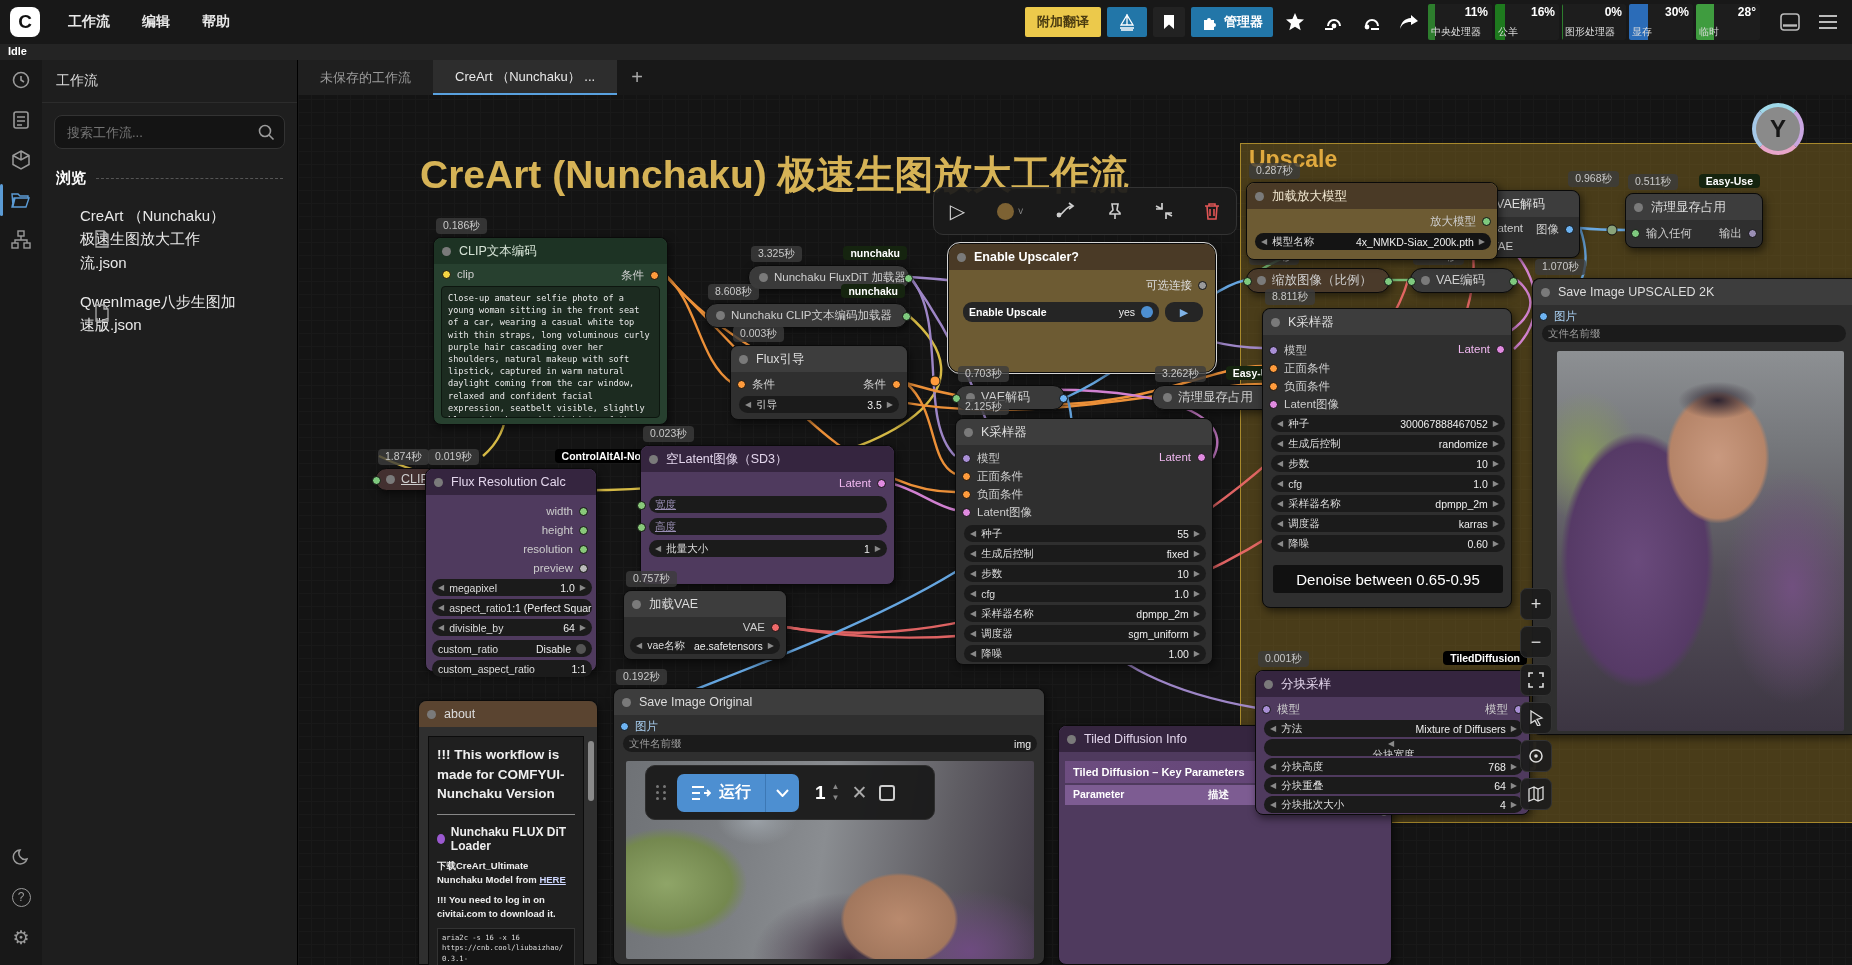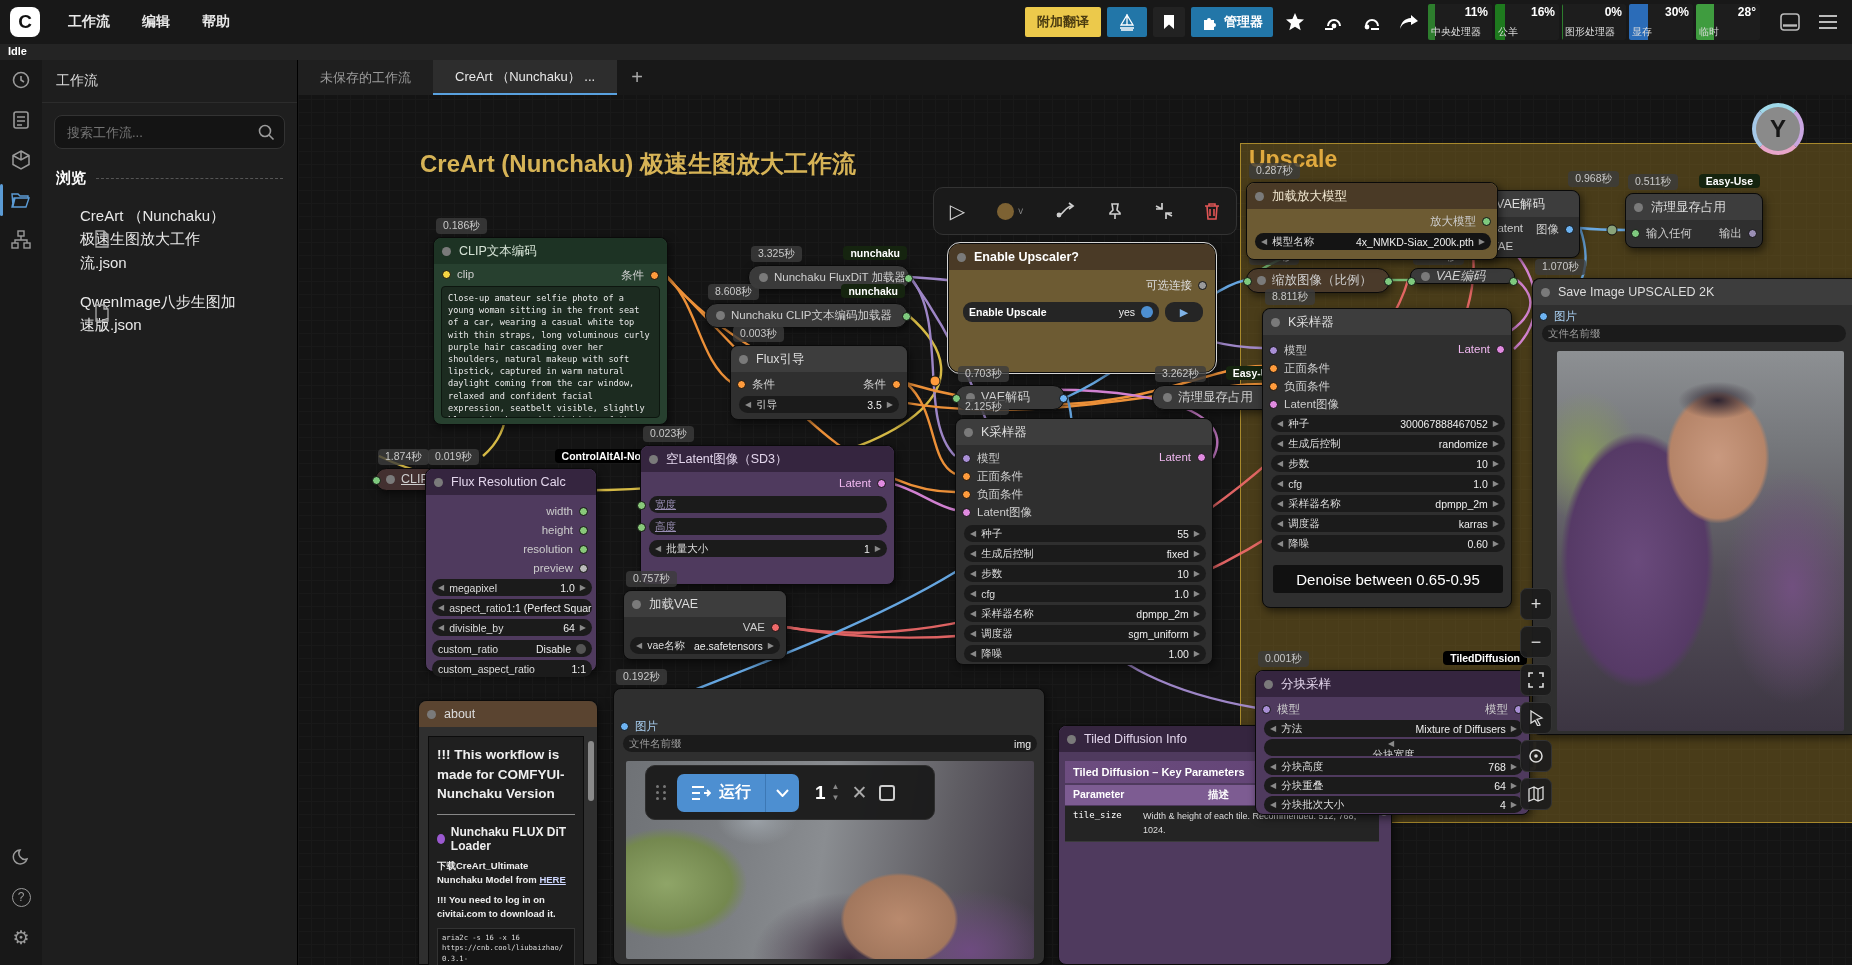--- a/index.html
+++ b/index.html
@@ -38,21 +38,21 @@
   .file-item svg{position:absolute;left:52px;top:50%;transform:translateY(-50%);}
   .file-item .fname{padding-left:52px;width:160px;}
   
   #canvas{position:absolute;left:298px;top:60px;width:1554px;height:905px;background-color:#141414;
     background-image:linear-gradient(#191919 1px,transparent 1px),linear-gradient(90deg,#191919 1px,transparent 1px),linear-gradient(#1f1f1f 1px,transparent 1px),linear-gradient(90deg,#1f1f1f 1px,transparent 1px);
     background-size:13px 13px,13px 13px,104px 104px,104px 104px;overflow:hidden;}
   #tabsrow{position:absolute;left:0;top:0;height:35px;width:1554px;background:#181818;display:flex;z-index:30;}
   .tab{height:35px;display:flex;align-items:center;padding:0 22px;font-size:13px;color:#9a9a9a;background:#1f1f1f;cursor:pointer;}
   .tab.active{background:#2d2d2d;color:#e8e8e8;border-bottom:2px solid #5aa2e0;}
   .tab-add{width:40px;display:flex;align-items:center;justify-content:center;color:#aaa;font-size:20px;cursor:pointer;}
-  #wf-title{position:absolute;left:122px;top:88px;font-size:24px;color:#d6b356;font-weight:bold;z-index:2;white-space:nowrap;}
+  #wf-title{position:absolute;left:122px;top:88px;font-size:39px;color:#d6b356;font-weight:bold;z-index:2;white-space:nowrap;}
   #mirror-text{position:absolute;left:1120px;top:676px;font-size:30px;color:#d6b356;font-weight:bold;z-index:6;}
   
   .group{position:absolute;border:1px solid #a8892c;background:rgba(148,116,34,0.42);z-index:1;}
   .group-title{color:#e0a93e;font-size:23px;font-weight:bold;padding:2px 8px;}
   
   #wires{position:absolute;left:0;top:0;z-index:2;pointer-events:none;}
   
   .node{position:absolute;background:#2f2f2f;border:1px solid #0a0a0a;border-radius:8px;z-index:4;box-shadow:2px 3px 8px rgba(0,0,0,.55);font-size:12px;color:#ccc;}
   .nhead{height:26px;display:flex;align-items:center;background:#3d3d3d;border-radius:8px 8px 0 0;padding:0 8px;color:#ddd;font-size:12.5px;white-space:nowrap;overflow:hidden;}
   .hdot{width:9px;height:9px;border-radius:50%;background:#7a7a7a;margin-right:8px;flex:none;}
@@ -533,20 +533,24 @@
         <span class="d" style="background:#f06a6a"></span>
       </div>
     <div class="wg" style="left:6px;top:46px;width:150px;">
         <span>vae名称</span>
         <span class="wv">ae.safetensors</span>
       </div>
   </div>
 
   <div class="node" style="left:315px;top:628px;width:432px;height:277px;">
     <div class="nbadge">0.192秒</div>
+    <div class="nhead">
+        <span class="hdot"></span>
+        <span>Save Image Original</span>
+      </div>
     <div class="prow" style="left:6px;top:30px;">
         <span class="d" style="background:#6db3f2"></span>
         <span style="color:#a8cef0">图片</span>
       </div>
     <div class="wg noarr" style="left:9px;top:46px;width:414px;">
         <span style="color:#9a9a9a">文件名前缀</span>
         <span class="wv">img</span>
       </div>
     <div class="photo photo1" style="left:12px;top:72px;width:408px;height:198px;"></div>
   </div>
@@ -696,21 +700,21 @@
 
   <div class="logo-badge" style="left:1454px;top:43px;">Y</div>
 
   <div class="cnode" style="left:948px;top:208px;width:144px;height:25px;background:#4a3a2a;">
     <div class="nbadge">0.311秒</div>
     <span class="pd" style="left:-4px;top:8px;background:#7ec97e"></span>
     <span class="hdot"></span>
       <span>缩放图像（比例）</span>
     <span class="pd" style="right:-4px;top:8px;background:#7ec97e"></span>
   </div>
-  <div class="cnode" style="left:1112px;top:208px;width:105px;height:16px;font-style:italic;">
+  <div class="cnode" style="left:1112px;top:208px;width:105px;height:25px;">
     <div class="nbadge">0.526秒</div>
     <span class="pd" style="left:-4px;top:8px;background:#7ec97e"></span>
     <span class="hdot"></span>
       <span>VAE编码</span>
     <span class="pd" style="right:-4px;top:8px;background:#7ec97e"></span>
   </div>
 
   <div class="node" style="left:964px;top:248px;width:250px;height:300px;">
     <div class="nbadge">8.811秒</div>
     <div class="nhead">
@@ -825,24 +829,20 @@
     <div class="nhead">
         <span class="hdot"></span>
         <span>Tiled Diffusion Info</span>
       </div>
     <div class="ti-bar" style="left:6px;top:35px;width:314px;height:22px;">
         <span>Tiled Diffusion – Key Parameters</span>
       </div>
     <div class="ti-hrow" style="left:6px;top:59px;width:314px;">
       <span style="width:135px">Parameter</span>
       <span>描述</span>
-    </div>
-    <div class="ti-row" style="left:6px;top:80px;width:314px;">
-      <span class="k" style="width:70px">tile_size</span>
-      <span class="v">Width &amp; height of each tile. Recommended: 512, 768, 1024.</span>
     </div>
     <div class="scrollthumb" style="right:4px;top:40px;height:50px;"></div>
   </div>
 
   <div class="edge-btn" style="top:528px;">
       <span>+</span>
     </div>
   <div class="edge-btn" style="top:566px;">
       <span>−</span>
     </div>

